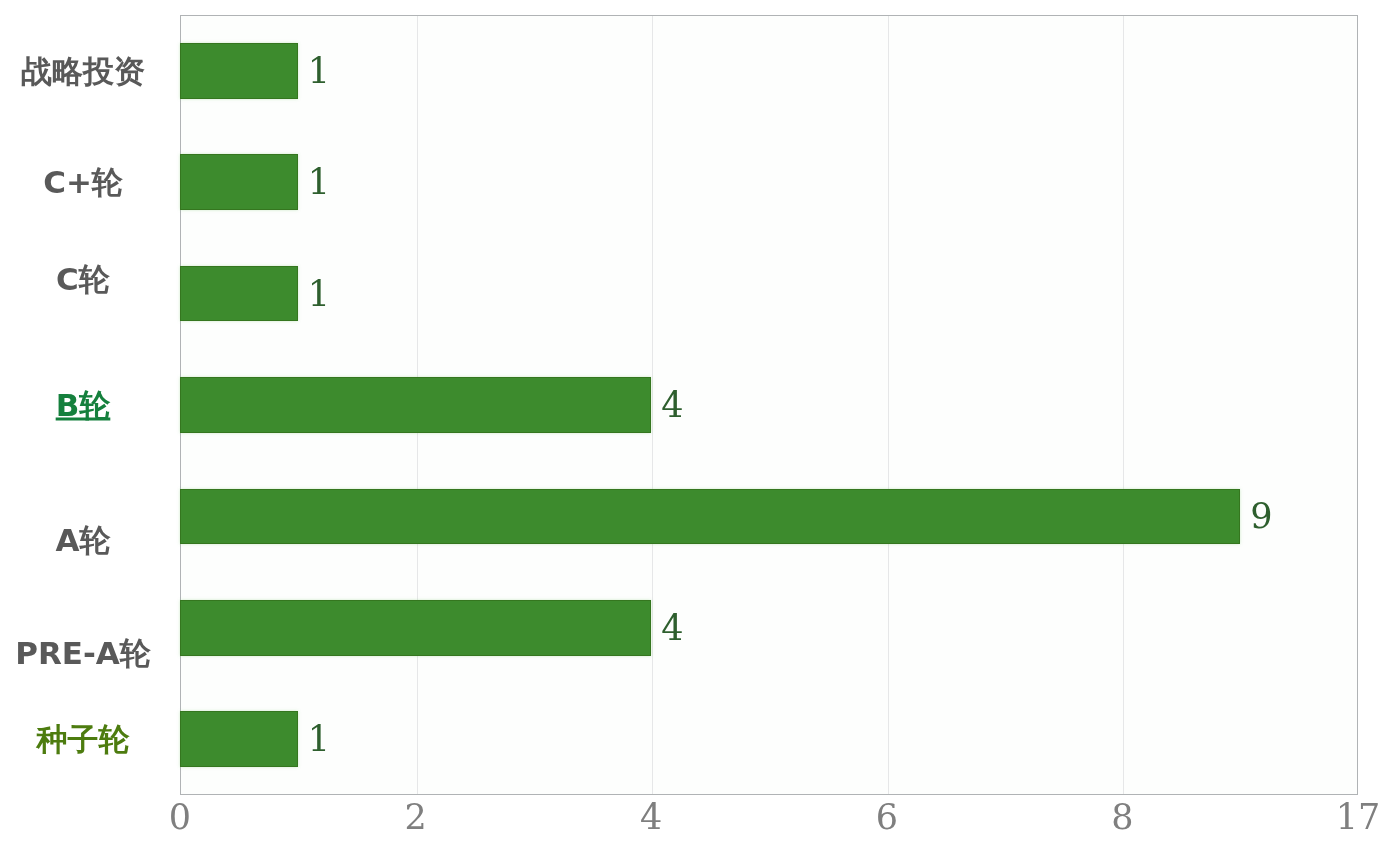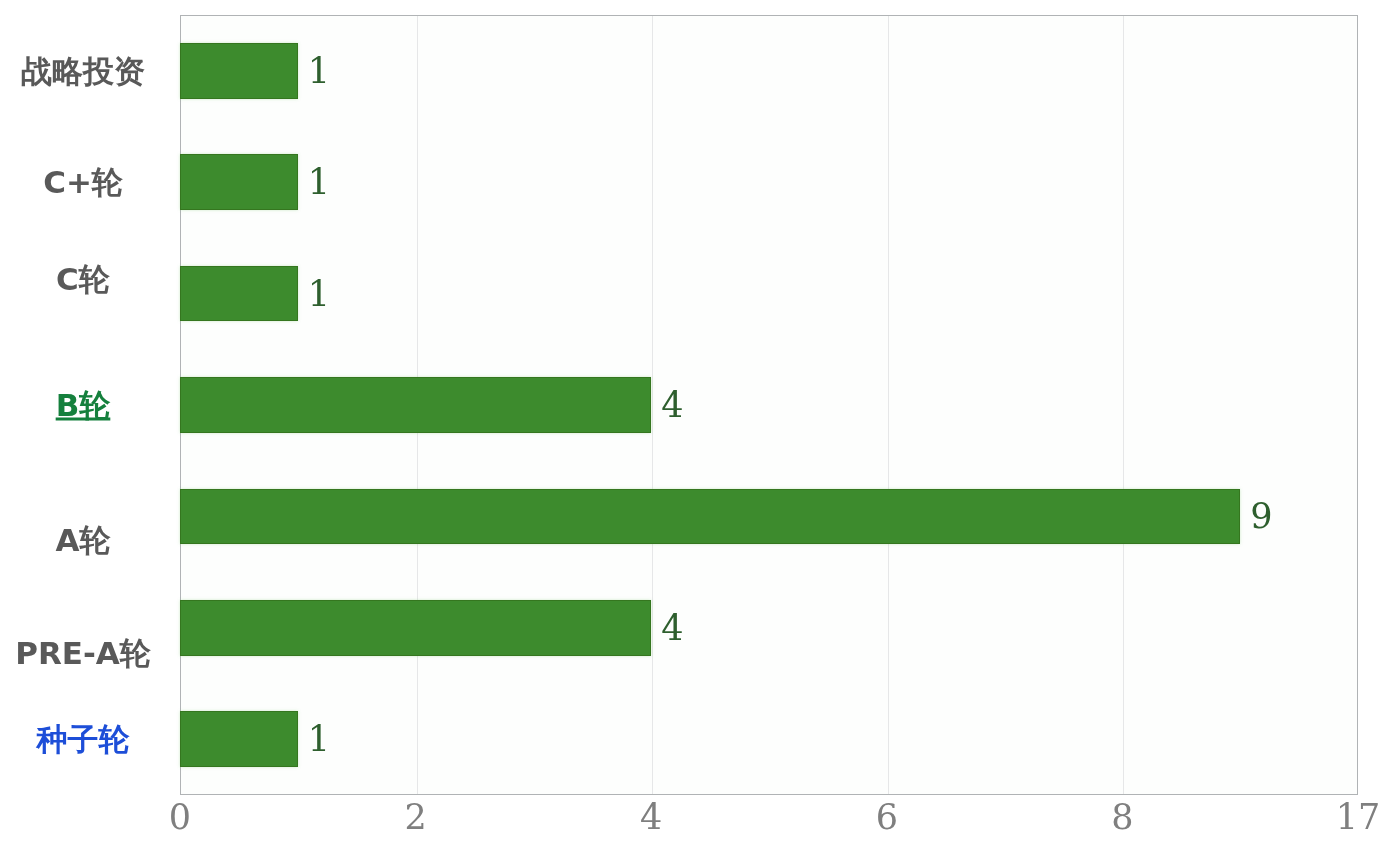--- a/index.html
+++ b/index.html
@@ -157,21 +157,21 @@
       </div>
     </div>
 
   <div id="ycat-layer">
       <div class="ycat" style="top: 55.7143px; color: rgb(89, 89, 89);">战略投资</div>
       <div class="ycat" style="top: 167.143px; color: rgb(89, 89, 89); padding-left: 41px;">C+轮</div>
       <div class="ycat" style="top: 264px; color: rgb(89, 89, 89);">C轮</div>
       <div class="ycat" style="top: 390px; color: #15803d; text-decoration: underline;">B轮</div>
       <div class="ycat" style="top: 501.429px; color: rgb(89, 89, 89); margin-top: 24px;">A轮</div>
       <div class="ycat" style="top: 612.857px; color: rgb(89, 89, 89); margin-top: 25px;">PRE-A轮</div>
-      <div class="ycat" style="top: 724.286px; color: #1d4ed8; margin-left: 28px;">种子轮</div>
+      <div class="ycat" style="top: 724.286px; color: #4d7c0f; margin-left: 28px;">种子轮</div>
     </div>
 
   <div id="xtick-layer">
       <div class="xtick" style="left: 0px; color: rgb(127, 127, 127);">0</div>
       <div class="xtick" style="left: 235.6px; color: rgb(127, 127, 127);">2</div>
       <div class="xtick" style="left: 471.2px; color: rgb(127, 127, 127);">4</div>
       <div class="xtick" style="left: 706.8px; color: rgb(127, 127, 127);">6</div>
       <div class="xtick" style="left: 942.4px; color: rgb(127, 127, 127);">8</div>
       <div class="xtick" style="left: 1178px; color: rgb(127, 127, 127);">17</div>
     </div>

